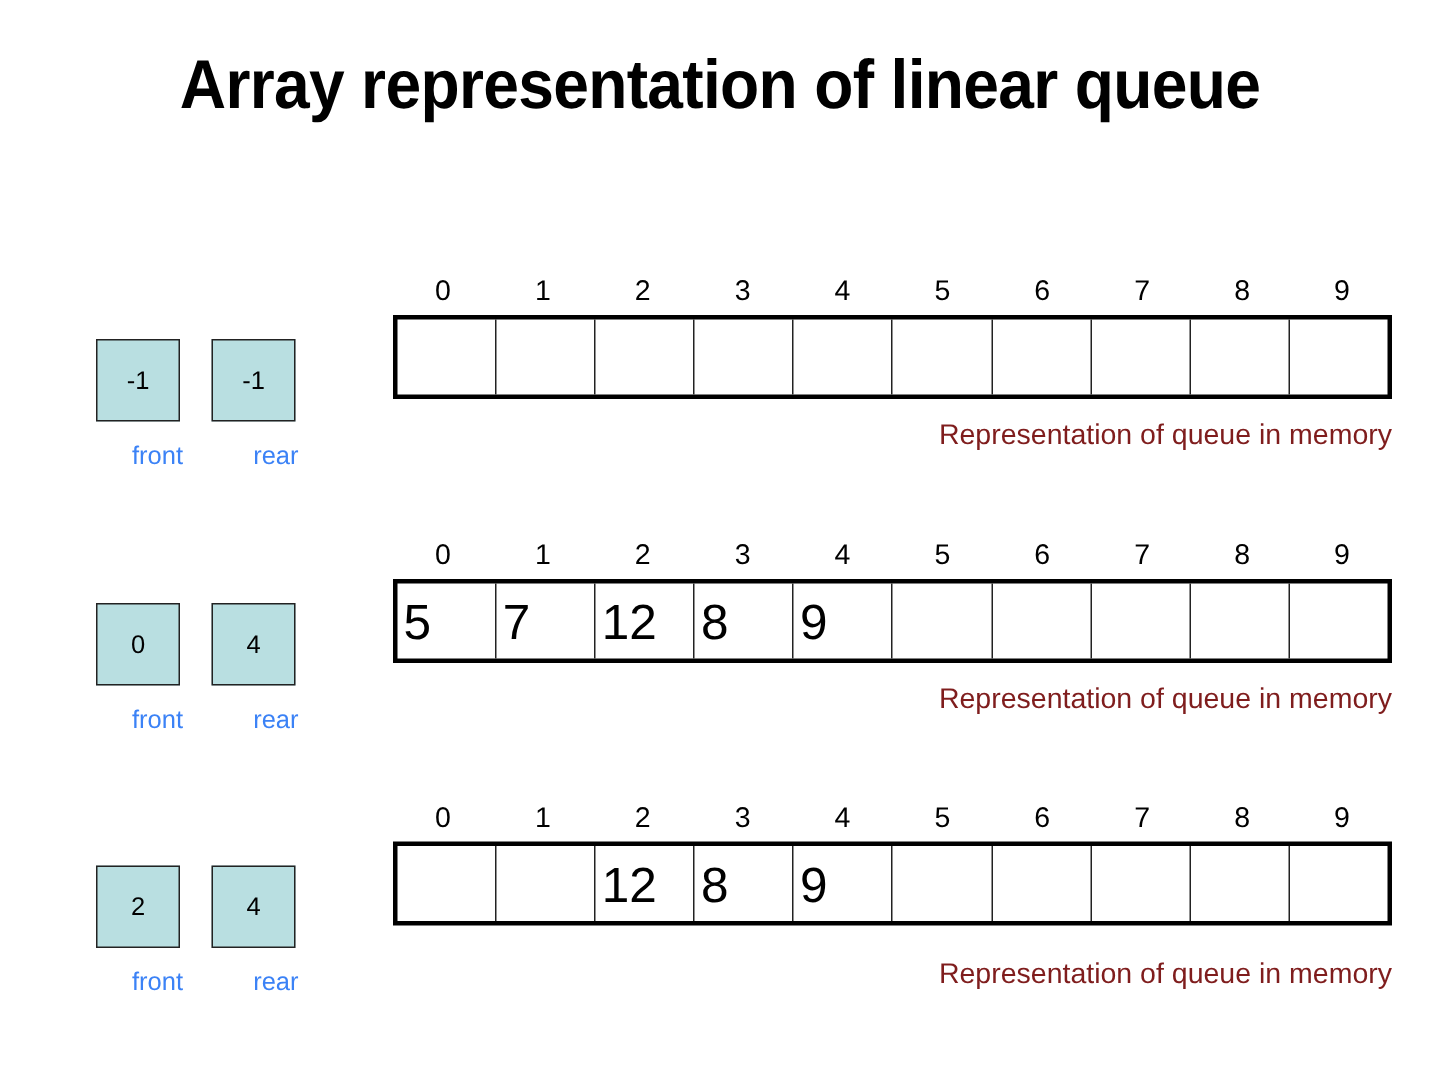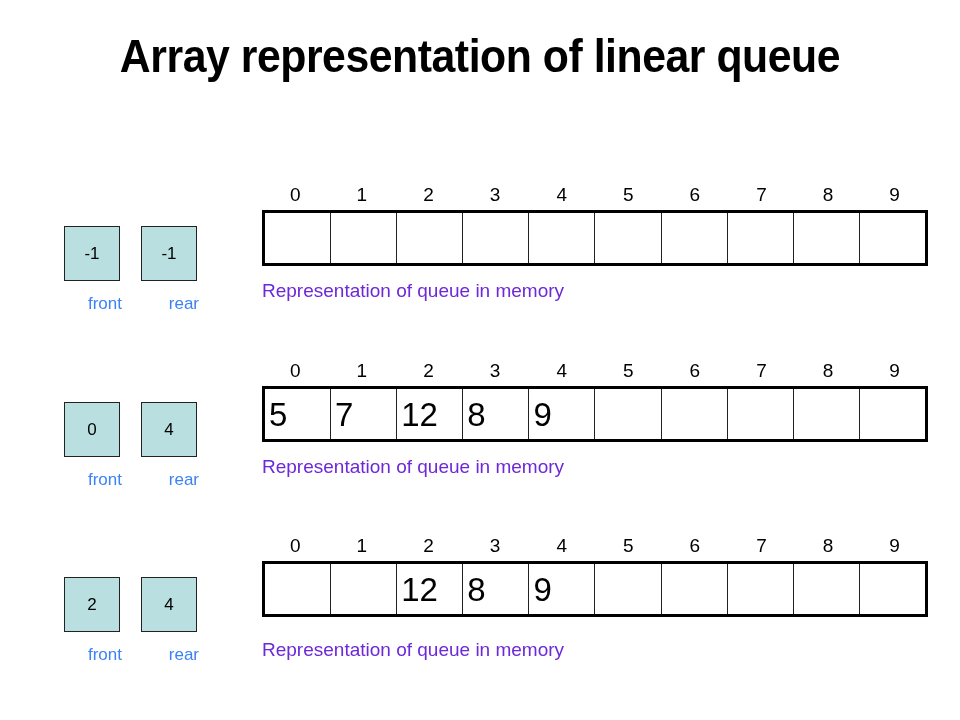--- a/index.html
+++ b/index.html
@@ -128,24 +128,24 @@
   .array-cell:last-child {
     border-right: none;
   }
 
   
   .caption {
     position: absolute;
     left: 262px;
     top: 96px;
     width: 666px;
-    text-align: left;
+    text-align: right;
     font-size: 19px;
     line-height: 26px;
-    color: #6d28d9;
+    color: #7f1d1d;
   }
   .queue-row.r2 .caption { top: 104px; }
 </style>
 </head>
 <body>
 
 <div id="slide-title">Array representation of linear queue</div>
 
 <div class="queue-row r0">
   <div class="pointers">

